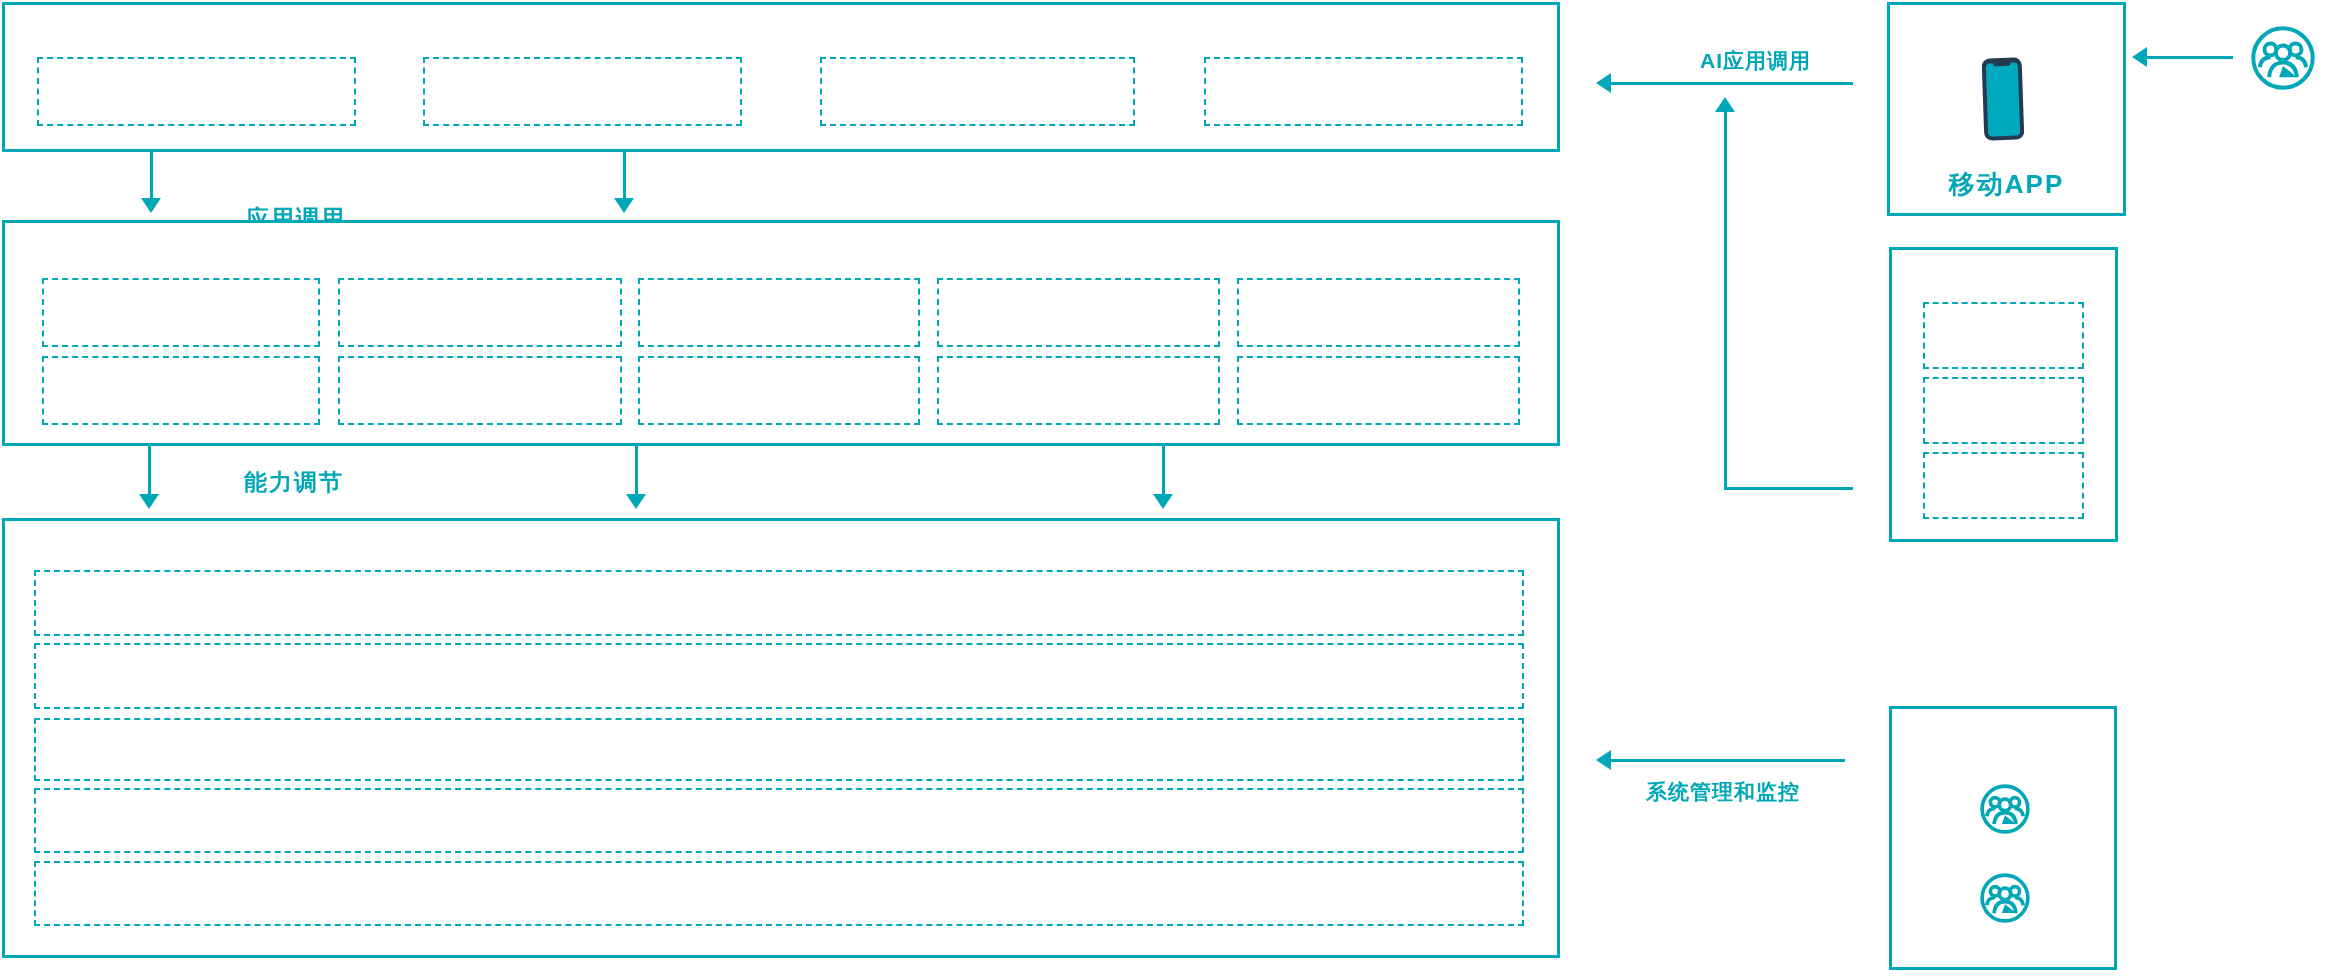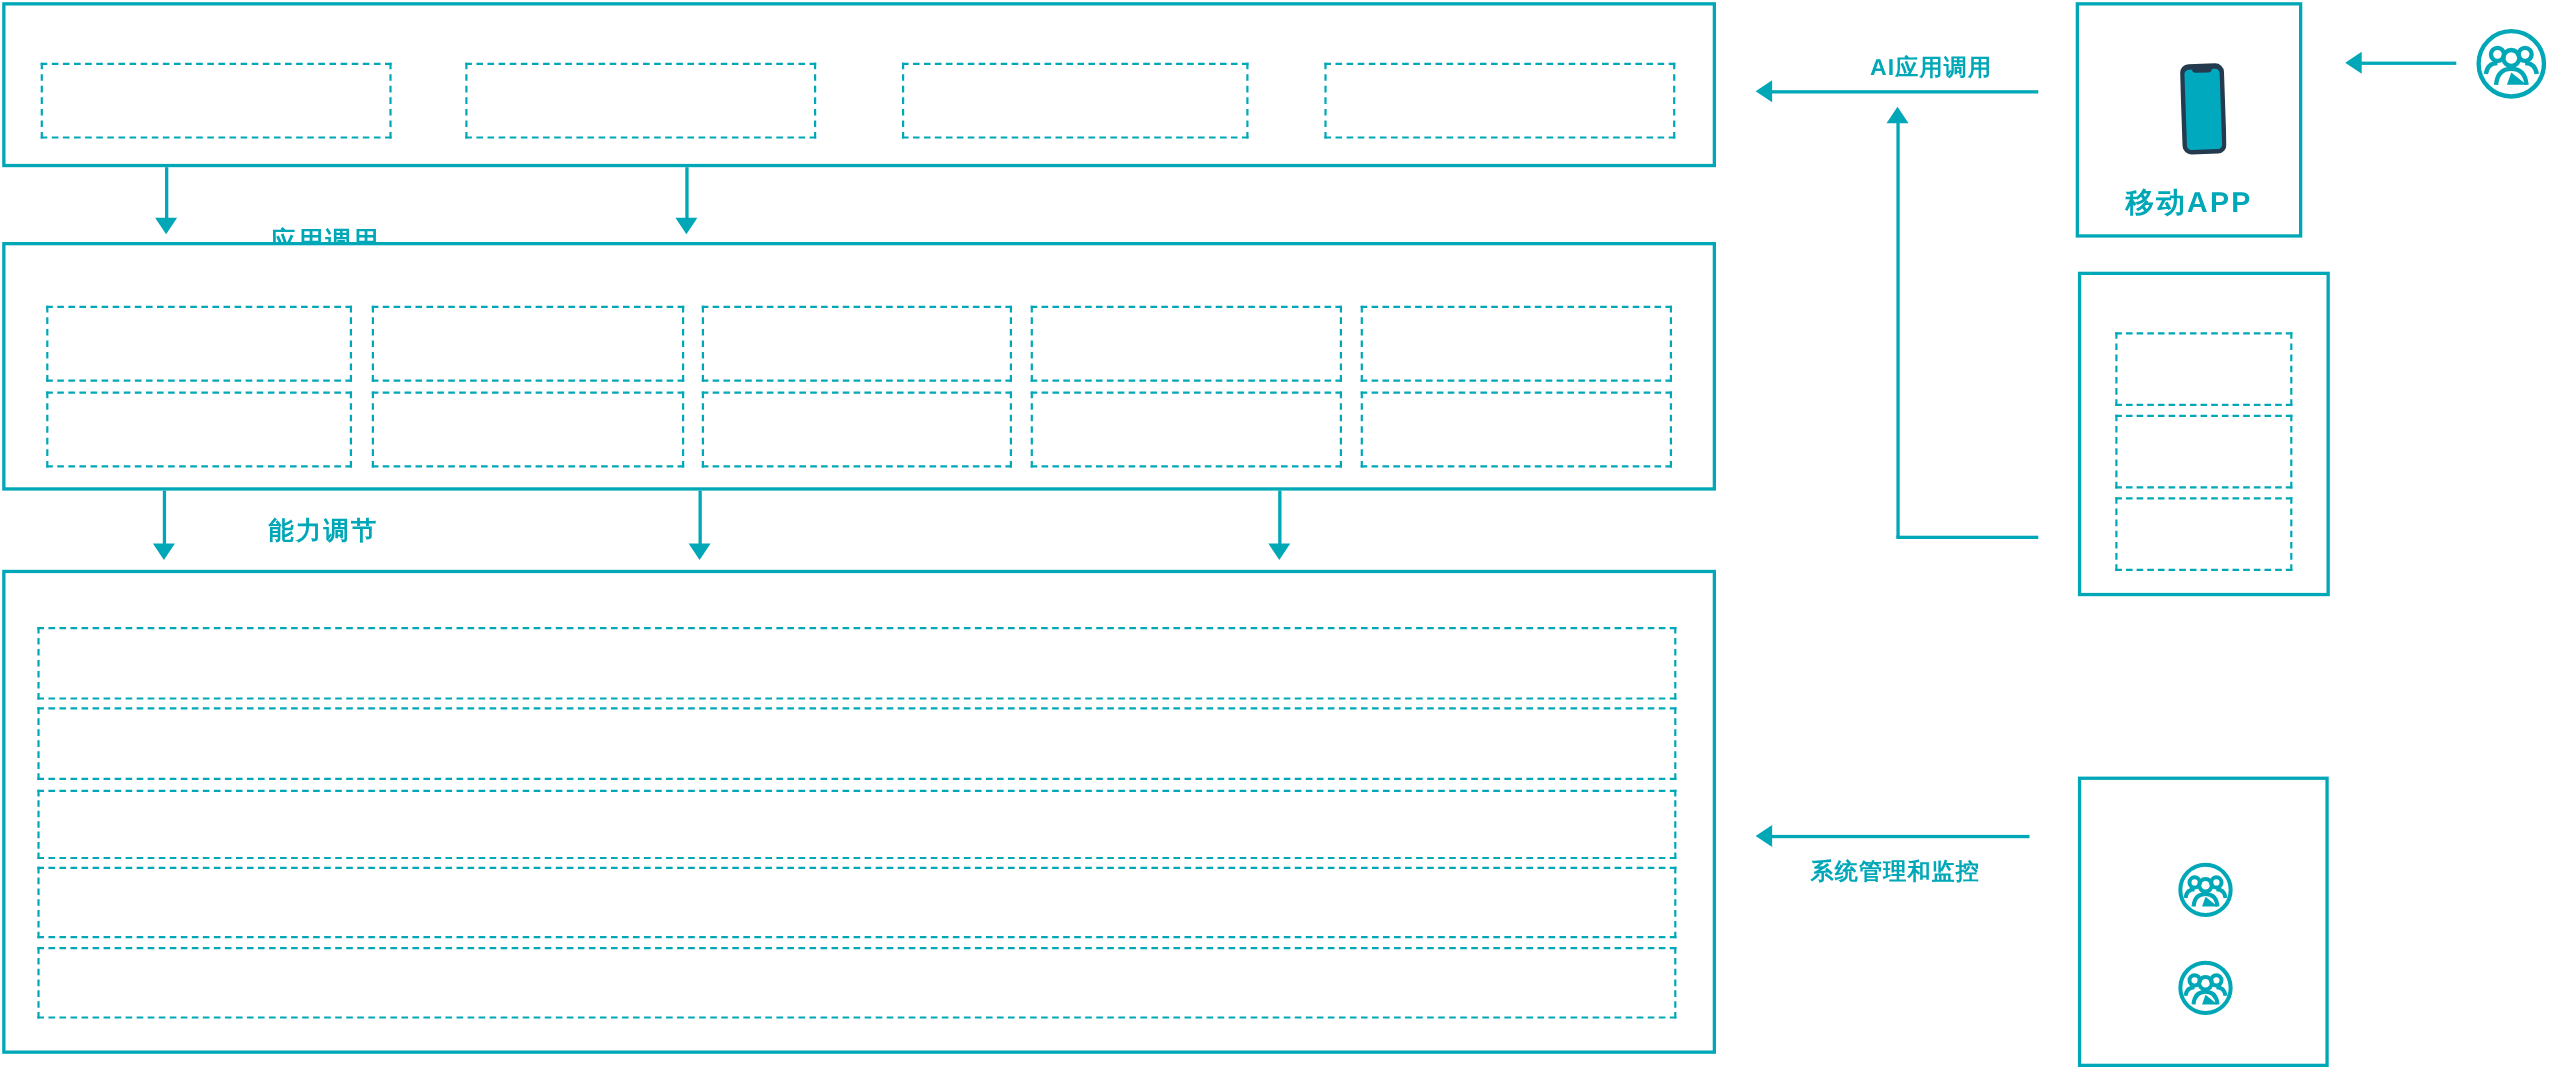--- a/index.html
+++ b/index.html
@@ -75,21 +75,21 @@
   <div class="flow-label small" style="left:1672px;top:47px;margin-left:28px;">AI应用调用</div>
 
   <div class="vline" style="left:1724px;top:110px;width:3px;height:379px;"></div>
   <div class="head up" style="left:1715px;top:97px;"></div>
   <div class="hline" style="left:1724px;top:487px;width:129px;height:3px;"></div>
 
   <div class="hline" style="left:1608px;top:759px;width:237px;height:3px;"></div>
   <div class="head left" style="left:1596px;top:750px;"></div>
   <div class="flow-label small" style="left:1646px;top:778px;">系统管理和监控</div>
 
-  <div class="solid-box" style="left:1887px;top:2px;width:206px;height:214px;">
+  <div class="solid-box" style="left:1887px;top:2px;width:239px;height:214px;">
     <svg style="position:absolute;left:92px;top:52px;" width="42" height="86" viewBox="0 0 42 86">
       <g transform="rotate(-2 21 43)">
         <rect x="1" y="1" width="40" height="82" rx="8" fill="var(--phone-body)"></rect>
         <rect x="5" y="6" width="32" height="73" rx="4" fill="var(--phone-screen)"></rect>
         <rect x="12" y="2" width="18" height="7" rx="3.5" fill="var(--phone-body)"></rect>
       </g>
     </svg>
     <div class="box-label" style="top:162px;">移动APP</div>
   </div>
 

